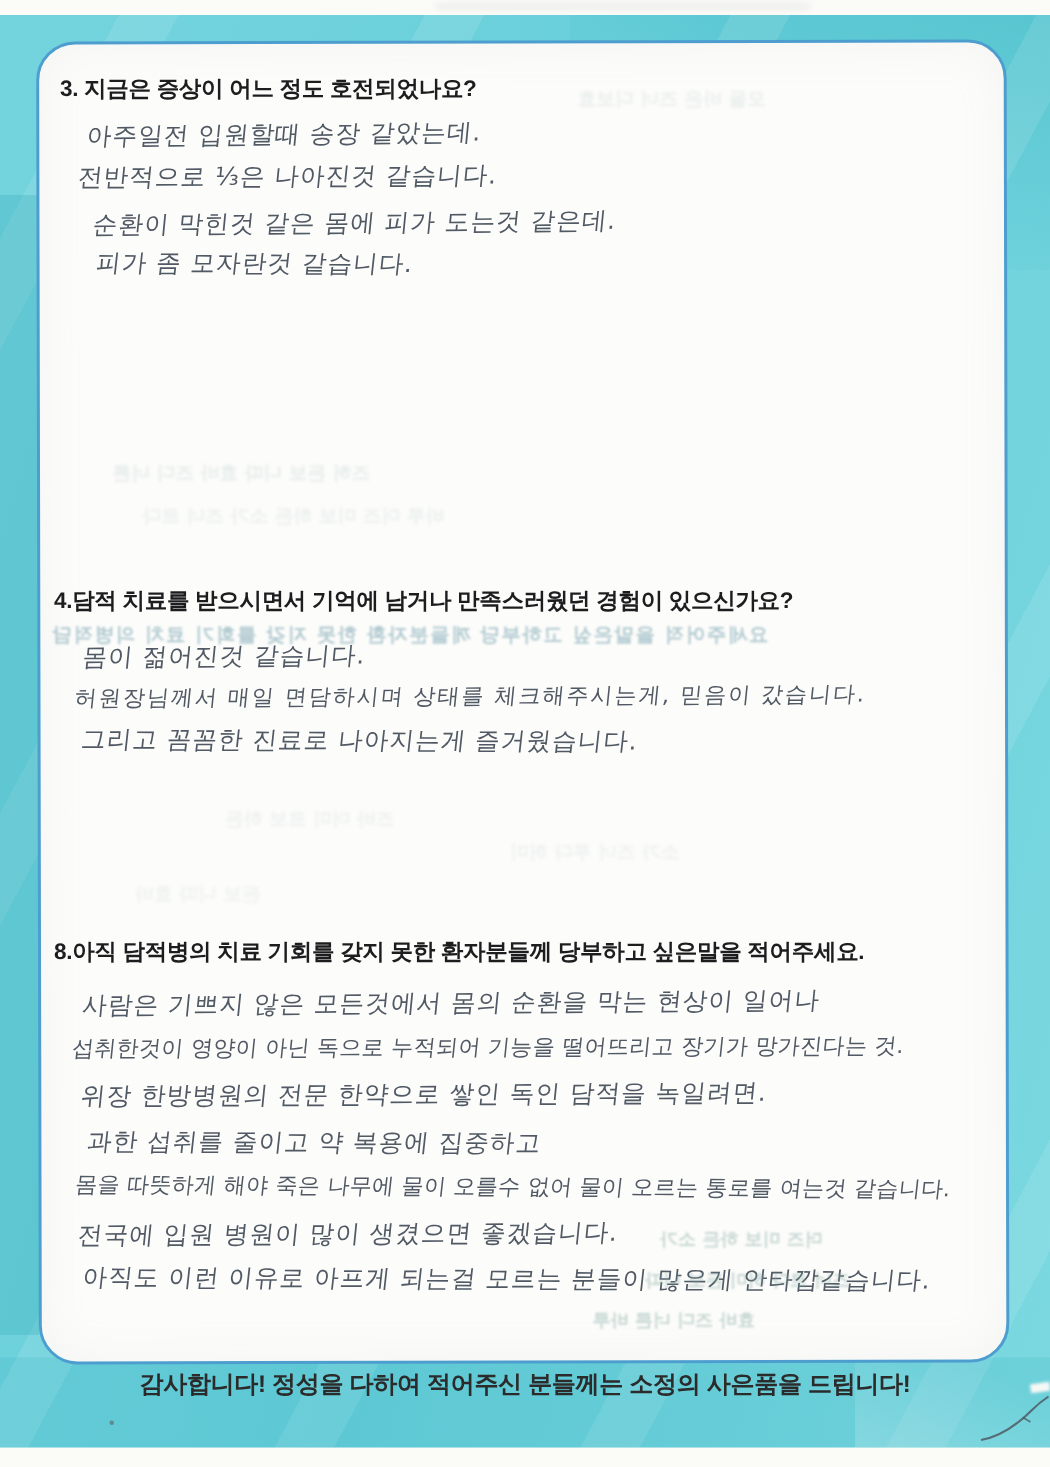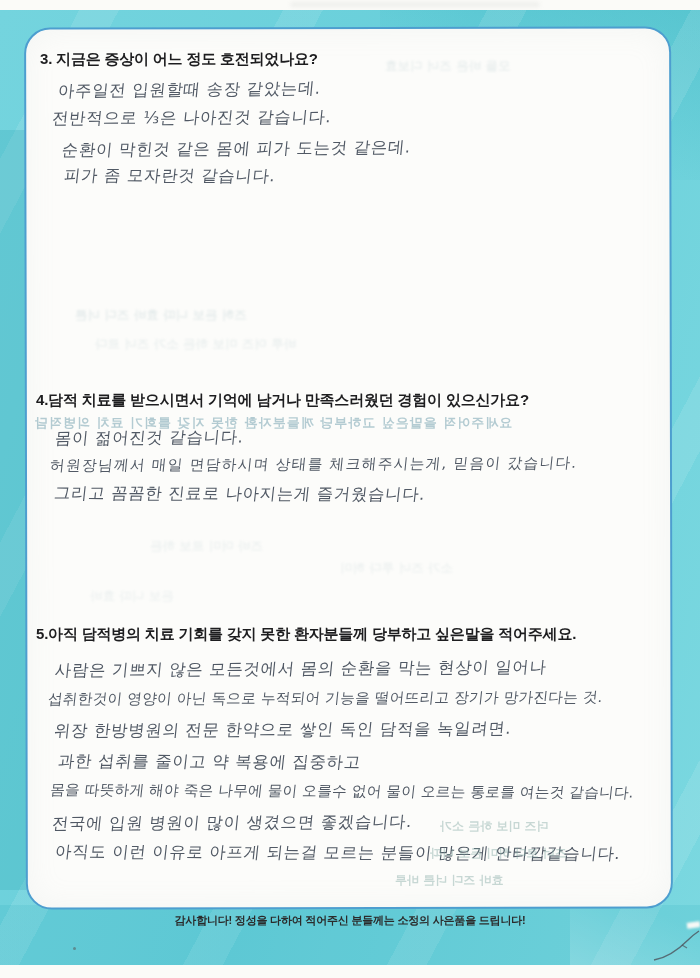--- a/index.html
+++ b/index.html
@@ -40,21 +40,21 @@
     font-family:"DejaVu Sans", sans-serif;
     font-weight:700;font-size:12.5px;color:#9ab5bb;
     transform:scaleX(-1);
     filter:blur(1.1px);opacity:0.22;
   }
   .bleed-strong{color:#6d9cab;opacity:0.5;filter:blur(0.6px);font-size:13px;}
   .bleed-green{color:#7fa6a0;opacity:0.42;filter:blur(0.7px);font-size:12px;}
   .footer-note{
     position:absolute;left:0;width:700px;text-align:center;top:913px;
     font-family:"Liberation Sans", sans-serif;
-    font-weight:700;font-size:11px;color:#2b2b2b;letter-spacing:-0.2px;
+    font-weight:700;font-size:16px;color:#2b2b2b;letter-spacing:-0.2px;
   }
   .smudge{position:absolute;background:#c9ccc9;filter:blur(2px);opacity:0.25;border-radius:4px;}
   .dot{position:absolute;width:3px;height:3px;border-radius:50%;background:#5a5a5a;opacity:0.55;}
 </style>
 </head>
 <body>
 
 <div class="strip" style="top:0;height:10px;"></div>
 <div class="strip" style="top:965px;height:13px;"></div>
 <div class="smudge" style="left:290px;top:2px;width:250px;height:5px;"></div>
@@ -82,21 +82,21 @@
 <div class="qh" style="left:36px;top:391px;">4.담적 치료를 받으시면서 기억에 남거나 만족스러웠던 경험이 있으신가요?</div>
 <div class="bleed bleed-strong" style="left:34px;top:414px;letter-spacing:1px;">요세주어적 을말은싶 고하부당 께들분자환 한못 지갖 를회기 료치 의병적담</div>
 <div class="hand" style="left:55px;top:427px;--r:-0.4deg;">몸이 젊어진것 같습니다.</div>
 <div class="hand hand-sm" style="left:50px;top:455px;--r:-0.3deg;letter-spacing:1.2px;">허원장님께서 매일 면담하시며 상태를 체크해주시는게, 믿음이 갔습니다.</div>
 <div class="hand" style="left:54px;top:483px;--r:0.2deg;">그리고 꼼꼼한 진료로 나아지는게 즐거웠습니다.</div>
 
 <div class="bleed" style="left:150px;top:538px;opacity:0.15;">즈바 더미 르보 하든</div>
 <div class="bleed" style="left:340px;top:560px;opacity:0.14;">소가 즈너 루다 허미</div>
 <div class="bleed" style="left:90px;top:588px;opacity:0.13;">든보 니따 효바</div>
 
-<div class="qh" style="left:36px;top:625px;">5.아직 담적병의 치료 기회를 갖지 못한 환자분들께 당부하고 싶은말을 적어주세요.</div>
+<div class="qh" style="left:36px;top:625px;">8.아직 담적병의 치료 기회를 갖지 못한 환자분들께 당부하고 싶은말을 적어주세요.</div>
 <div class="hand" style="left:55px;top:658px;--r:-0.4deg;">사람은 기쁘지 않은 모든것에서 몸의 순환을 막는 현상이 일어나</div>
 <div class="hand hand-sm" style="left:48px;top:689px;--r:-0.2deg;">섭취한것이 영양이 아닌 독으로 누적되어 기능을 떨어뜨리고 장기가 망가진다는 것.</div>
 <div class="hand" style="left:54px;top:719px;--r:-0.3deg;">위장 한방병원의 전문 한약으로 쌓인 독인 담적을 녹일려면.</div>
 <div class="hand" style="left:58px;top:751px;--r:0.2deg;">과한 섭취를 줄이고 약 복용에 집중하고</div>
 <div class="hand hand-sm" style="left:50px;top:782px;--r:0.3deg;">몸을 따뜻하게 해야 죽은 나무에 물이 오를수 없어 물이 오르는 통로를 여는것 같습니다.</div>
 <div class="hand" style="left:52px;top:812px;--r:-0.3deg;">전국에 입원 병원이 많이 생겼으면 좋겠습니다.</div>
 <div class="hand" style="left:55px;top:842px;--r:0.2deg;">아직도 이런 이유로 아프게 되는걸 모르는 분들이 많은게 안타깝같습니다.</div>
 
 <div class="bleed bleed-green" style="left:440px;top:818px;">더즈 미보 하든 소가</div>
 <div class="bleed bleed-green" style="left:430px;top:845px;">즈너 르다 허미 든보 니따</div>

